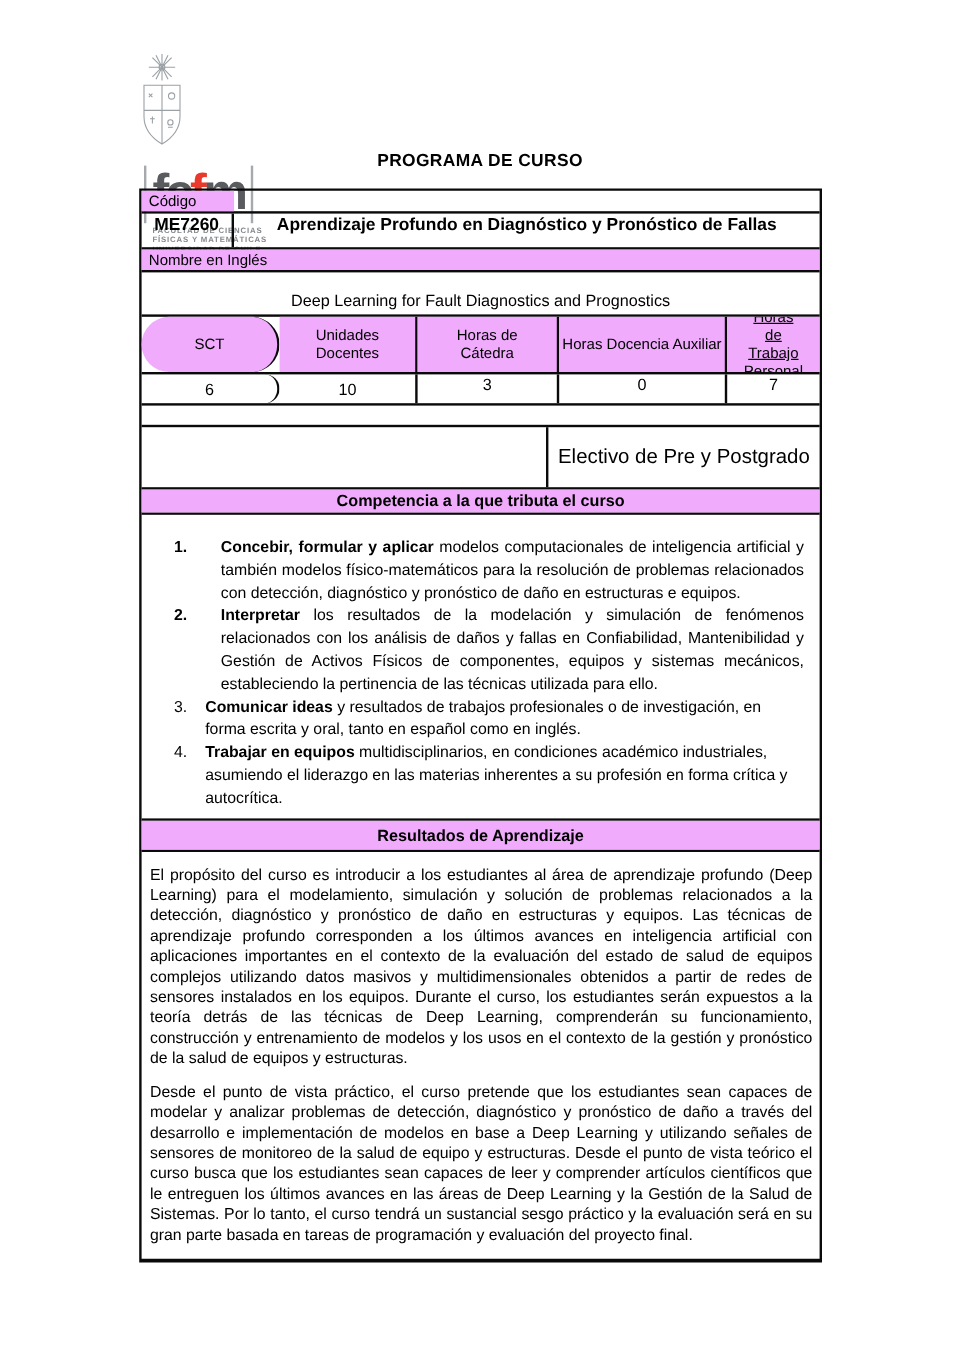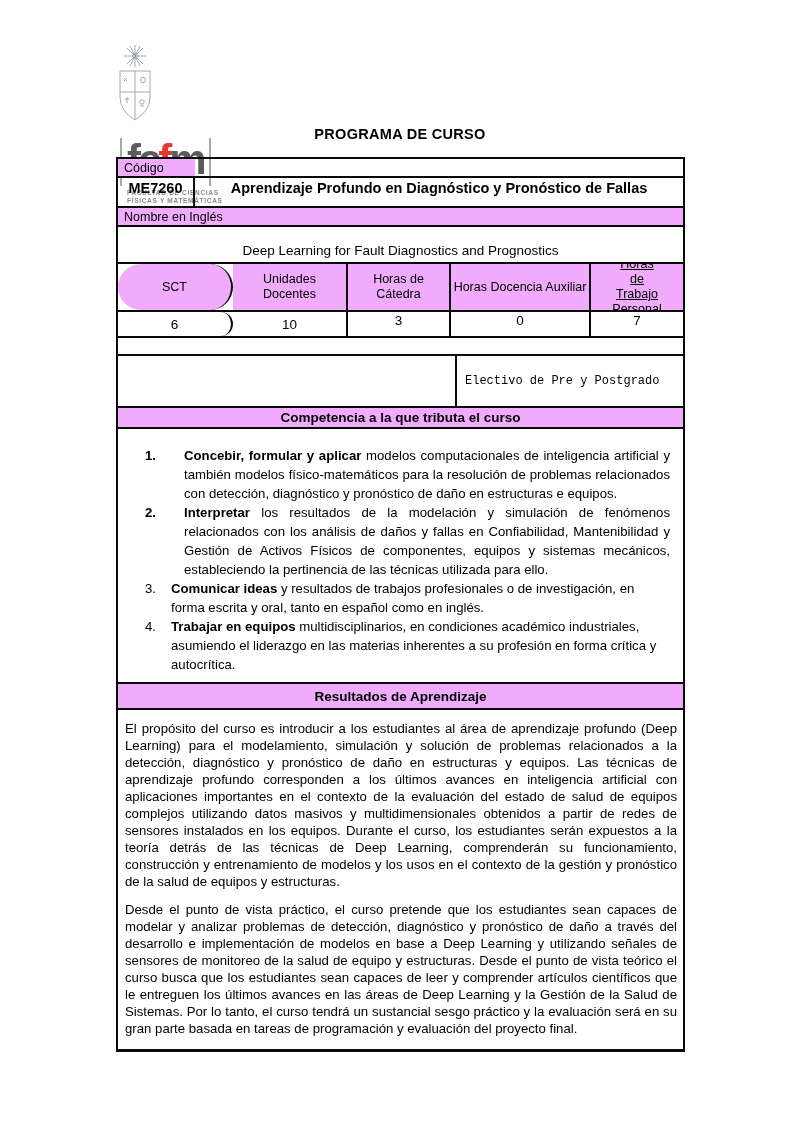--- a/index.html
+++ b/index.html
@@ -45,29 +45,29 @@
     font-size:13.5px;}
   .w-cod{width:77px;}
   .w-rest{flex:1;}
   .r-crh{height:48px;}
   .r-crh .c{align-items:center;justify-content:center;text-align:center;
     font-size:12.5px;line-height:15px;}
   .r-crv{height:26px;}
   .r-crv .c{justify-content:center;font-size:13.5px;}
   .v-mid{align-items:center;}
   .v-top{align-items:flex-start;padding-top:1px;}
-  .col1{width:115px;border-radius:23px;}.col2{width:115px;}.col3{width:103px;}.col4{width:140px;}
+  .col1{width:115px;border-radius:23px;}.col2{width:115px;}.col3{width:118px;}.col4{width:140px;}
   .col5{flex:1;}
   .pad-wrap2{padding:0 16px;}
   .pad-wrap3{padding:0 27px;text-decoration:underline;}
   .r-reqh{height:18px;}
   .r-reqh .c{align-items:center;justify-content:center;font-size:13px;margin-top:20px;}
   .w-req{width:339px;}
   .r-reqv{height:52px;}
-  .r-reqv .c{align-items:center;font-size:12px;font-family:Liberation Mono, monospace;}
+  .r-reqv .c{align-items:center;font-size:17px;}
   .r-reqv .c.caracter{padding-left:8px;}
   .r-barh{height:21px;text-align:center;}
   .r-barh .c, .r-barh2 .c{align-items:center;justify-content:center;
     font-weight:bold;font-size:13.5px;}
   .r-barh2{height:26px;}
   .r-list{min-height:243px;}
   .r-list .c{display:block;padding:17px 10px 8px 27px;}
   .li{display:flex;font-size:13.2px;line-height:19px;}
   .li .num{width:26px;flex:0 0 auto;}
   .li.b1 .num,.li.b2 .num{font-weight:bold;}

